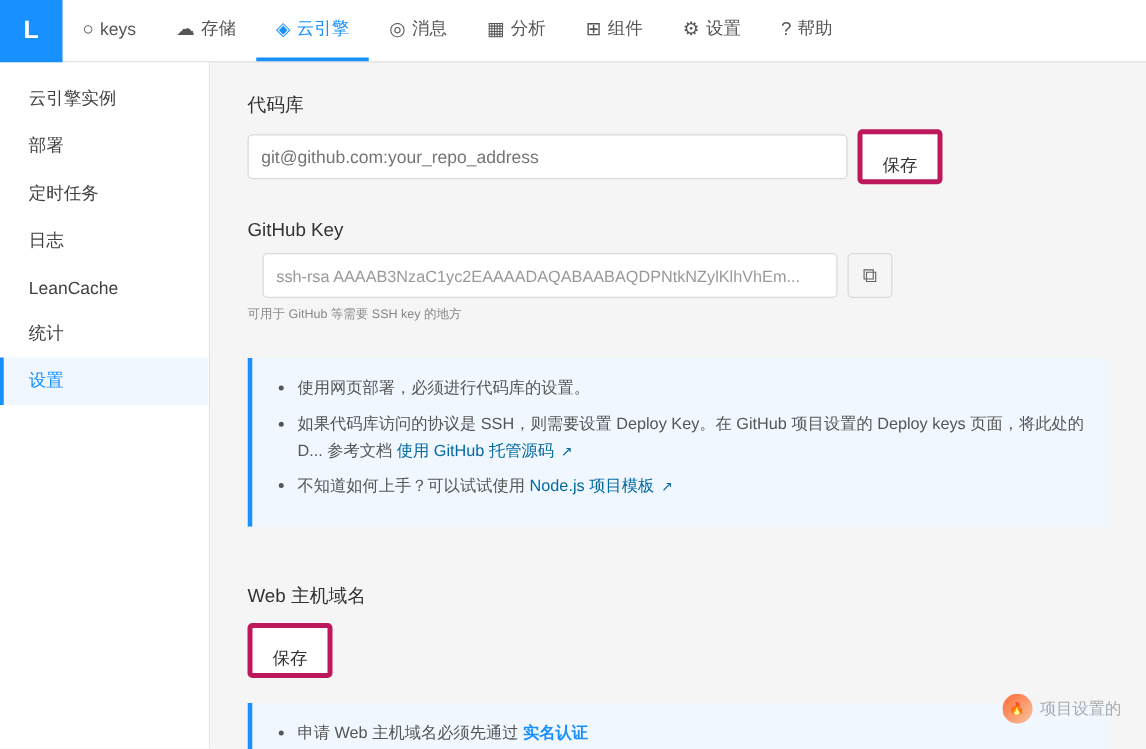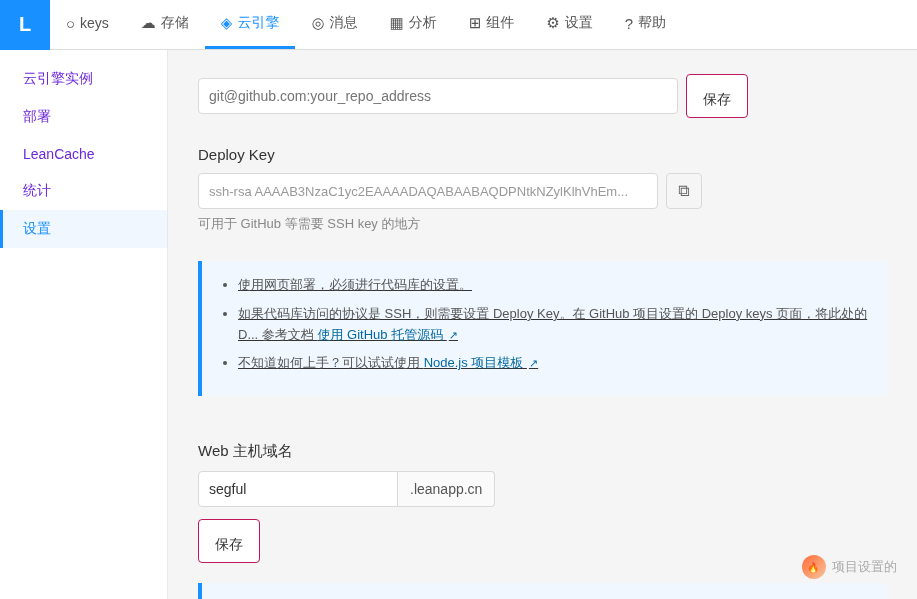--- a/index.html
+++ b/index.html
@@ -43,21 +43,21 @@
     .sidebar {
       width: 168px;
       background: #fff;
       border-right: 1px solid #e8e8e8;
       padding-top: 10px;
       flex-shrink: 0;
     }
     .sidebar-item {
       padding: 10px 20px;
       cursor: pointer;
-      color: #6d28d9;
+      color: #404040;
       font-size: 14px;
       border-left: 3px solid transparent;
     }
     .sidebar-item.active { color: #1890ff; border-left-color: #1890ff; background: #f0f7ff; }
 
     
     .main {
       flex: 1;
       padding: 24px 30px;
       background: #f5f5f5;
@@ -78,60 +78,59 @@
     .text-input {
       height: 36px;
       border: 1px solid #d9d9d9;
       border-radius: 4px;
       padding: 0 10px;
       font-size: 14px;
       color: #999;
       background: #fff;
     }
     .text-input.wide { width: 480px; }
-    .text-input.deploy-key { width: 460px; font-size: 13px; }
+    .text-input.deploy-key { width: 460px; font-size: 13px; margin-left: 12px; }
 
     .btn-save {
       height: 44px;
       padding: 16px 16px;
       background: #fff;
-      border: 1px solid #be185d;
+      border: 4px solid #be185d;
       border-radius: 4px;
       cursor: pointer;
       font-size: 14px;
       color: #333;
     }
 
     .btn-copy {
       width: 36px; height: 36px;
       background: #f5f5f5;
       border: 1px solid #d9d9d9;
       border-radius: 4px;
       cursor: pointer;
       display: flex; align-items: center; justify-content: center;
       font-size: 16px; color: #666;
     }
 
     .helper-text {
-      font-size: 13px;
+      font-size: 10px;
       color: #888;
       margin-top: 6px;
     }
 
     
     .info-box {
       background: #f0f7ff;
       border-left: 4px solid #1890ff;
       padding: 14px 18px;
       margin-top: 14px;
       border-radius: 0 4px 4px 0;
     }
     .info-box ul {
       padding-left: 18px;
-      text-decoration: underline;
     }
     .info-box li {
       margin-bottom: 8px;
       font-size: 13px;
       color: #555;
       line-height: 1.6;
     }
     .info-box a {
       color: #0369a1;
       text-decoration: none;
@@ -248,41 +247,48 @@
 <div class="layout">
 
   <aside class="sidebar">
     <div class="sidebar-item">
       <span>云引擎实例</span>
     </div>
     <div class="sidebar-item">
       <span>部署</span>
     </div>
     <div class="sidebar-item">
+      <span>定时任务</span>
+    </div>
+    <div class="sidebar-item">
+      <span>日志</span>
+    </div>
+    <div class="sidebar-item">
       <span>LeanCache</span>
     </div>
     <div class="sidebar-item">
       <span>统计</span>
     </div>
     <div class="sidebar-item active">
       <span>设置</span>
     </div>
   </aside>
 
   <main class="main">
 
     <div class="section">
+      <div class="section-title">代码库</div>
       <div class="input-row">
         <input type="text" class="text-input wide" placeholder="git@github.com:your_repo_address" style="">
         <button class="btn-save">保存</button>
       </div>
     </div>
 
     <div class="section">
-      <div class="section-title">Deploy Key</div>
+      <div class="section-title">GitHub Key</div>
       <div class="input-row">
         <input type="text" class="text-input deploy-key" readonly="" value="ssh-rsa AAAAB3NzaC1yc2EAAAADAQABAABAQDPNtkNZylKlhVhEm..." style="">
         <button class="btn-copy" title="Copy">
           <span>⧉</span>
         </button>
       </div>
       <div class="helper-text">可用于 GitHub 等需要 SSH key 的地方</div>
     </div>
 
     <div class="info-box">
@@ -296,24 +302,20 @@
           </span>
         </li>
         <li>
           <span>不知道如何上手？可以试试使用 <a href="#">Node.js 项目模板 <span class="link-icon">↗</span></a></span>
         </li>
       </ul>
     </div>
 
     <div class="section section-gap" style="margin-top: 46px;">
       <div class="section-title">Web 主机域名</div>
-      <div class="hostname-row">
-        <input type="text" class="hostname-input" value="segful" style="">
-        <div class="hostname-suffix">.leanapp.cn</div>
-      </div>
       <div style="margin-top: 12px;">
         <button class="btn-save">保存</button>
       </div>
     </div>
 
     <div class="info-box-bottom">
       <ul>
         <li>
           <span>申请 Web 主机域名必须先通过 <a href="#"><strong>实名认证</strong></a></span>
         </li>

